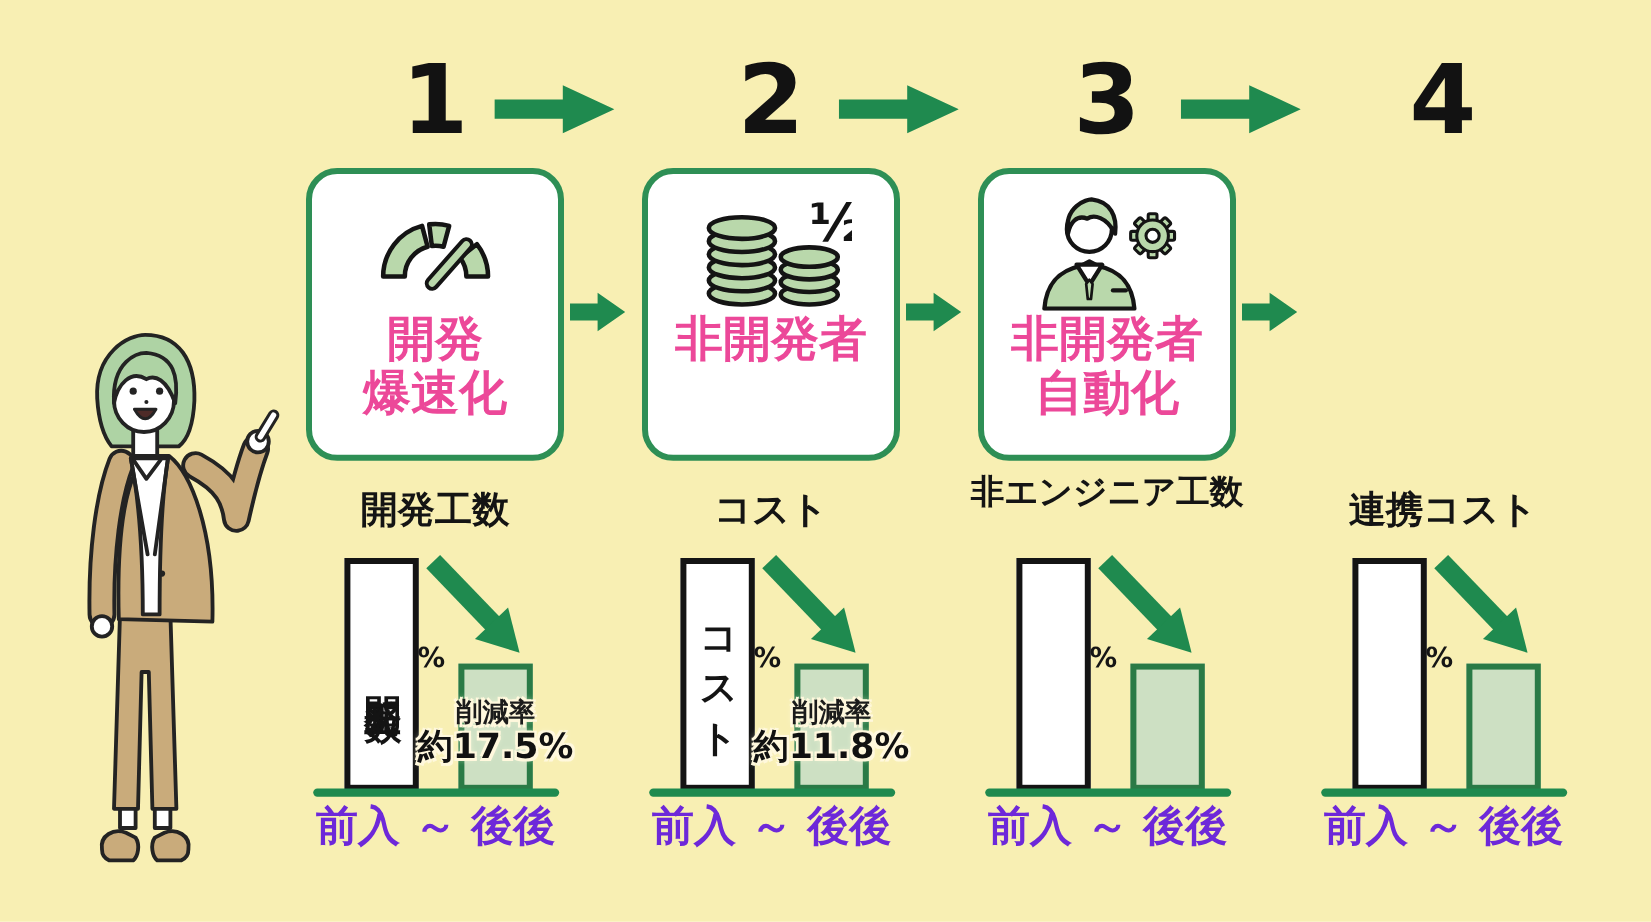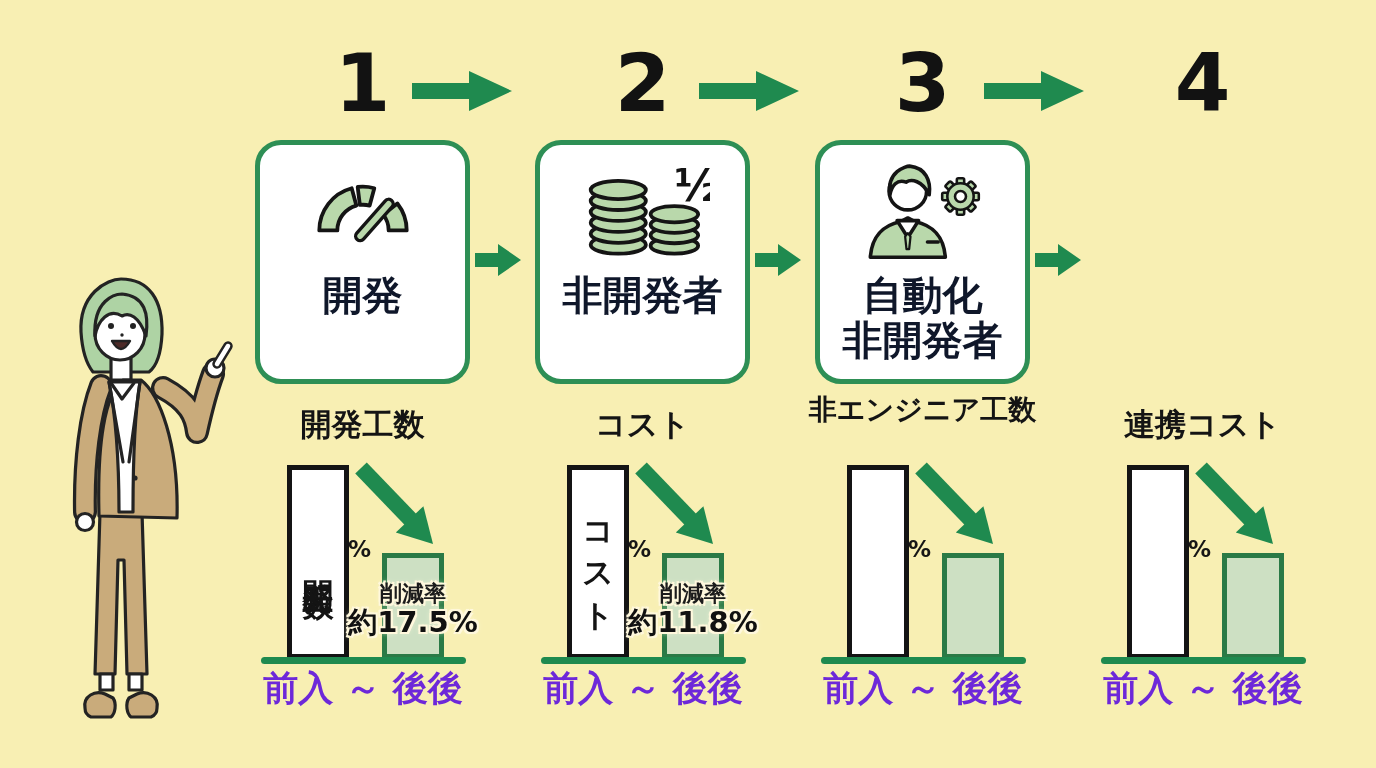--- a/index.html
+++ b/index.html
@@ -20,21 +20,21 @@
   #farrow1{left:412px}#farrow2{left:699px}#farrow3{left:984px}
   .step-arrow{position:absolute;top:242px;width:46px;height:36px;}
   #sarrow1{left:475px}#sarrow2{left:755px}#sarrow3{left:1035px}
 
   .card{
     position:absolute;top:140px;left:0;width:215px;height:244px;
     box-sizing:border-box;background:#ffffff;border:5px solid #2e8f55;
     border-radius:26px;display:flex;flex-direction:column;align-items:center;
   }
   .icon-box{margin-top:14px;height:100px;display:flex;align-items:center;justify-content:center;}
-  .card-title{margin-top:14px;text-align:center;font-size:40px;font-weight:900;line-height:1.13;color:#0f172a;letter-spacing:0;font-family:Liberation Serif, serif;}
+  .card-title{margin-top:1px;text-align:center;font-size:40px;font-weight:900;line-height:1.13;color:#ec4899;letter-spacing:0;font-family:Liberation Serif, serif;}
 
   .chart-title{
     position:absolute;top:404px;left:-25px;width:265px;text-align:center;
     font-size:31px;font-weight:900;color:#141414;
   }
   #col3 .chart-title{font-size:28px;top:391px;}
 
   .chart{position:absolute;top:458px;left:0;width:215px;height:212px;}
   .baseline{position:absolute;top:199px;left:6px;width:205px;height:7px;background:#1f8a4f;border-radius:4px;}
   .bar{position:absolute;box-sizing:border-box;width:62px;}
@@ -145,20 +145,21 @@
             <path d="M19 72 A46 46 0 0 1 53.1 27.6 L58 45.9 A27 27 0 0 0 38 72 Z"></path>
             <path d="M59.4 26.3 A46 46 0 0 1 76.9 27.6 L72 45.9 A27 27 0 0 0 61.7 45.2 Z"></path>
             <path d="M101.2 43.7 A46 46 0 0 1 111 72 L92 72 A27 27 0 0 0 86.3 55.4 Z"></path>
           </g>
           <path d="M62 78 L92 44" stroke="#141414" stroke-width="13" stroke-linecap="round"></path>
           <path d="M62 78 L92 44" stroke="#b9d8ab" stroke-width="6" stroke-linecap="round"></path>
         </svg>
       </div>
       <div class="card-title">
         <div>開発</div>
+        <div>爆速化</div>
       </div>
     </div>
     <div class="chart-title">開発工数</div>
     <div class="chart">
       <div class="bar bar-before">
         <span class="bar-label">開発工数</span>
       </div>
       <div class="bar bar-after"></div>
       <div class="pct">%</div>
       <svg class="diag" viewBox="0 0 100 95">
@@ -224,22 +225,22 @@
             <path d="M16 110 C18 84 32 74 50 70 L58 66 L66 70 C84 74 98 84 100 110 Z" fill="#b9d8ab"></path>
             <path d="M46 69 L58 88 L70 69 Z" fill="#ffffff"></path>
             <path d="M55 87 L58 83 L61 87 L59.5 101 L56.5 101 Z" fill="#b9d8ab" stroke-width="2.5"></path>
             <path d="M80 93 L92 93" fill="none"></path>
             <circle cx="58" cy="36" r="21" fill="#ffffff"></circle>
             <path d="M38 40 C34 14 56 8 60 8 C78 10 84 24 82 40 C74 24 62 22 56 26 C46 22 40 30 38 40 Z" fill="#b9d8ab"></path>
           </g>
         </svg>
       </div>
       <div class="card-title">
+        <div>非開発者</div>
         <div>自動化</div>
-        <div>非開発者</div>
       </div>
     </div>
     <div class="chart-title">非エンジニア工数</div>
     <div class="chart">
       <div class="bar bar-before"></div>
       <div class="bar bar-after"></div>
       <div class="pct">%</div>
       <svg class="diag" viewBox="0 0 100 95">
         <line x1="8" y1="8" x2="58" y2="60" stroke="#1f8a4f" stroke-width="16"></line>
         <polygon points="80,84 42.8,72.4 70.4,46.2" fill="#1f8a4f"></polygon>

